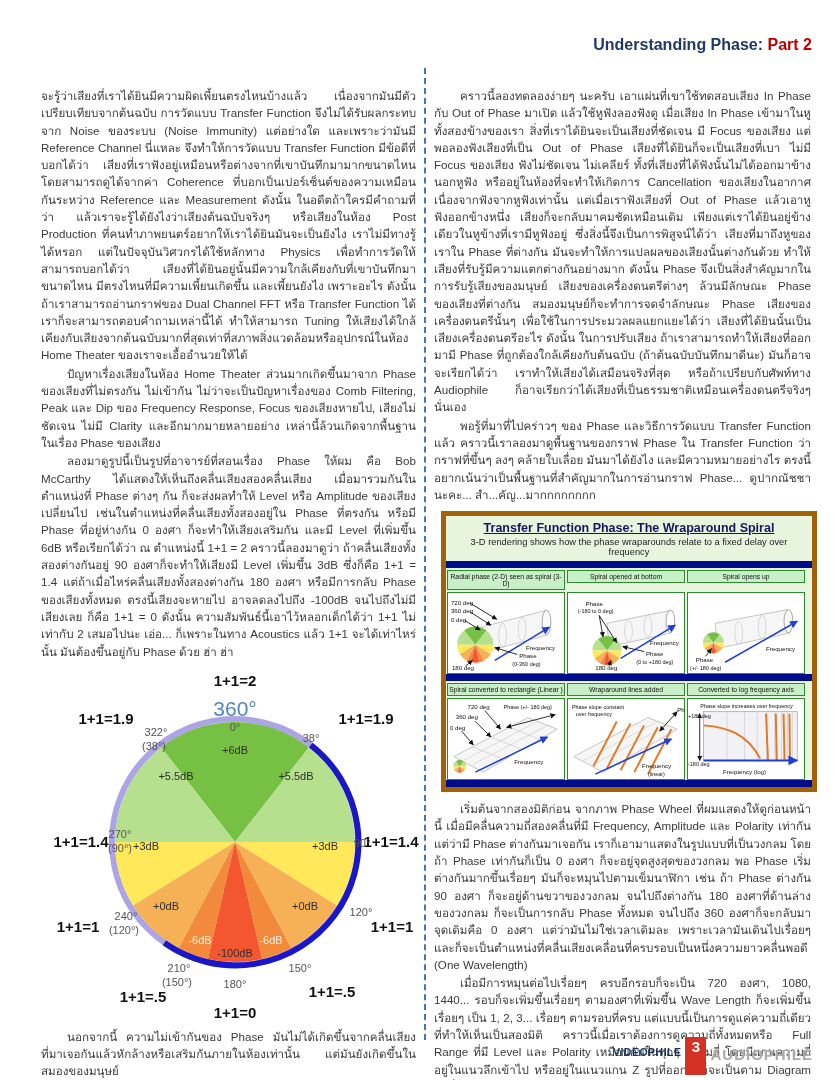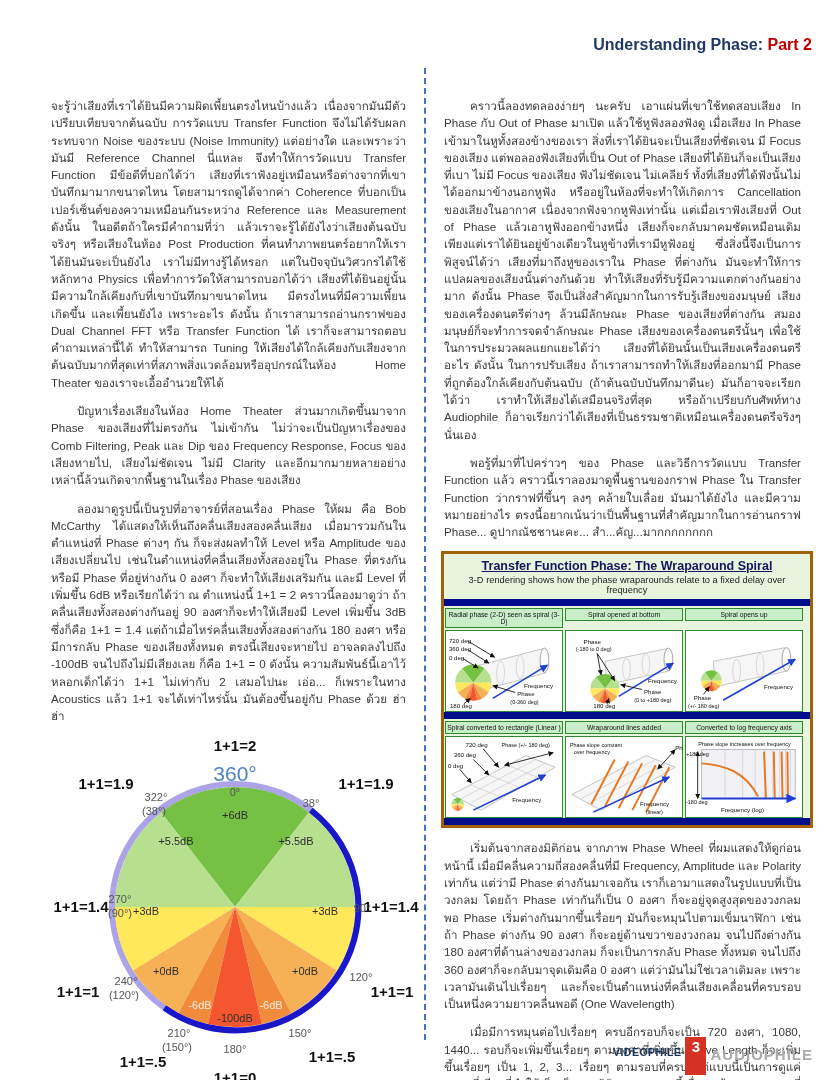--- a/index.html
+++ b/index.html
@@ -5,31 +5,31 @@
   html,body{margin:0;padding:0;background:#e8e8e8;}
   .page{position:relative;width:835px;height:1080px;background:#ffffff;overflow:hidden;
         font-family:"Liberation Sans",sans-serif;color:#3a3a3a;}
   .header{position:absolute;top:36px;right:23px;font-size:16px;font-weight:bold;}
   .header .main{color:#1f3864;}
   .header .accent{color:#c00000;}
   .divider{position:absolute;left:424px;top:68px;height:972px;border-left:2px dashed #4472c4;}
   .col{position:absolute;top:86px;}
   .col-left{left:40px;width:377px;}
   .col-right{left:433px;width:379px;}
-  p.body-text{font-size:11.6px;line-height:17.3px;text-align:justify;margin:11px;color:#3a3a3a;}
+  p.body-text{font-size:11.6px;line-height:17.3px;text-align:justify;margin:1px;color:#3a3a3a;}
   p.indent{text-indent:26px;}
   .wheel-wrap{margin:10px 0 6px 8px;}
   .wheel-wrap svg{display:block;}
   .wsum{font-size:15px;font-weight:bold;fill:#111;}
   .wdeg{font-size:11px;fill:#555;}
   .wbig{font-size:21px;fill:#4e86c0;}
   .wsec{font-size:11px;fill:#2f2f2f;}
   .wsecw{font-size:11px;fill:#f3ede4;}
   
-  .figure{margin:8px 0 8px 8px;width:366px;border:3px solid #a16207;background:#e7f5df;}
+  .figure{margin:8px 0 8px 8px;width:366px;border:5px solid #a16207;background:#e7f5df;}
   .fig-title{font-size:12.5px;font-weight:bold;text-decoration:underline;text-align:center;
              color:#15155e;padding-top:5px;}
   .fig-sub{font-size:9.3px;text-align:center;color:#222;padding:2px 4px 4px 4px;}
   .fig-bar{height:7px;background:#000d8a;}
   .fig-row{display:flex;}
   .fig-cell{width:118px;margin:0 1px;}
   .fig-head{background:#c9efc9;border:1px solid #2c8a2c;font-size:6.8px;text-align:center;
             color:#111;padding:2px 0;margin:2px 0;}
   .fig-body{background:#ffffff;border:1px solid #2c8a2c;height:80px;}
   .fig-body svg{display:block;}
@@ -131,20 +131,21 @@
         <text x="98" y="180" text-anchor="middle" class="wsec">+3dB</text>
         <text x="277" y="180" text-anchor="middle" class="wsec">+3dB</text>
         <text x="118" y="240" text-anchor="middle" class="wsec">+0dB</text>
         <text x="257" y="240" text-anchor="middle" class="wsec">+0dB</text>
         <text x="152" y="274" text-anchor="middle" class="wsecw">-6dB</text>
         <text x="223" y="274" text-anchor="middle" class="wsecw">-6dB</text>
         <text x="187" y="287" text-anchor="middle" class="wsec">-100dB</text>
       </svg>
     </div>
 
+    <p class="body-text indent">นอกจากนี้ ความไม่เข้ากันของ Phase มันไม่ได้เกิดขึ้นจากคลื่นเสียงที่มาเจอกันแล้วหักล้างหรือเสริมกันภายในห้องเท่านั้น แต่มันยังเกิดขึ้นในสมองของมนุษย์</p>
   </div>
 
   <div class="col col-right">
     <p class="body-text indent">คราวนี้ลองทดลองง่ายๆ นะครับ เอาแผ่นที่เขาใช้ทดสอบเสียง In Phase กับ Out of Phase มาเปิด แล้วใช้หูฟังลองฟังดู เมื่อเสียง In Phase เข้ามาในหูทั้งสองข้างของเรา สิ่งที่เราได้ยินจะเป็นเสียงที่ชัดเจน มี Focus ของเสียง แต่พอลองฟังเสียงที่เป็น Out of Phase เสียงที่ได้ยินก็จะเป็นเสียงที่เบา ไม่มี Focus ของเสียง ฟังไม่ชัดเจน ไม่เคลียร์ ทั้งที่เสียงที่ได้ฟังนั้นไม่ได้ออกมาข้างนอกหูฟัง หรืออยู่ในห้องที่จะทำให้เกิดการ Cancellation ของเสียงในอากาศ เนื่องจากฟังจากหูฟังเท่านั้น แต่เมื่อเราฟังเสียงที่ Out of Phase แล้วเอาหูฟังออกข้างหนึ่ง เสียงก็จะกลับมาคมชัดเหมือนเดิม เพียงแต่เราได้ยินอยู่ข้างเดียวในหูข้างที่เรามีหูฟังอยู่ ซึ่งสิ่งนี้จึงเป็นการพิสูจน์ได้ว่า เสียงที่มาถึงหูของเราใน Phase ที่ต่างกัน มันจะทำให้การแปลผลของเสียงนั้นต่างกันด้วย ทำให้เสียงที่รับรู้มีความแตกต่างกันอย่างมาก ดังนั้น Phase จึงเป็นสิ่งสำคัญมากในการรับรู้เสียงของมนุษย์ เสียงของเครื่องดนตรีต่างๆ ล้วนมีลักษณะ Phase ของเสียงที่ต่างกัน สมองมนุษย์ก็จะทำการจดจำลักษณะ Phase เสียงของเครื่องดนตรีนั้นๆ เพื่อใช้ในการประมวลผลแยกแยะได้ว่า เสียงที่ได้ยินนั้นเป็นเสียงเครื่องดนตรีอะไร ดังนั้น ในการปรับเสียง ถ้าเราสามารถทำให้เสียงที่ออกมามี Phase ที่ถูกต้องใกล้เคียงกับต้นฉบับ (ถ้าต้นฉบับบันทึกมาดีนะ) มันก็อาจจะเรียกได้ว่า เราทำให้เสียงได้เสมือนจริงที่สุด หรือถ้าเปรียบกับศัพท์ทาง Audiophile ก็อาจเรียกว่าได้เสียงที่เป็นธรรมชาติเหมือนเครื่องดนตรีจริงๆ นั่นเอง</p>
     <p class="body-text indent">พอรู้ที่มาที่ไปคร่าวๆ ของ Phase และวิธีการวัดแบบ Transfer Function แล้ว คราวนี้เราลองมาดูพื้นฐานของกราฟ Phase ใน Transfer Function ว่ากราฟที่ขึ้นๆ ลงๆ คล้ายใบเลื่อย มันมาได้ยังไง และมีความหมายอย่างไร ตรงนี้อยากเน้นว่าเป็นพื้นฐานที่สำคัญมากในการอ่านกราฟ Phase... ดูปากณัชชานะคะ... สำ...คัญ...มากกกกกกกก</p>
 
     <div class="figure">
       <div class="fig-title">Transfer Function Phase: The Wraparound Spiral</div>
       <div class="fig-sub">3-D rendering shows how the phase wraparounds relate to a fixed delay over frequency</div>
       <div class="fig-bar"></div>

